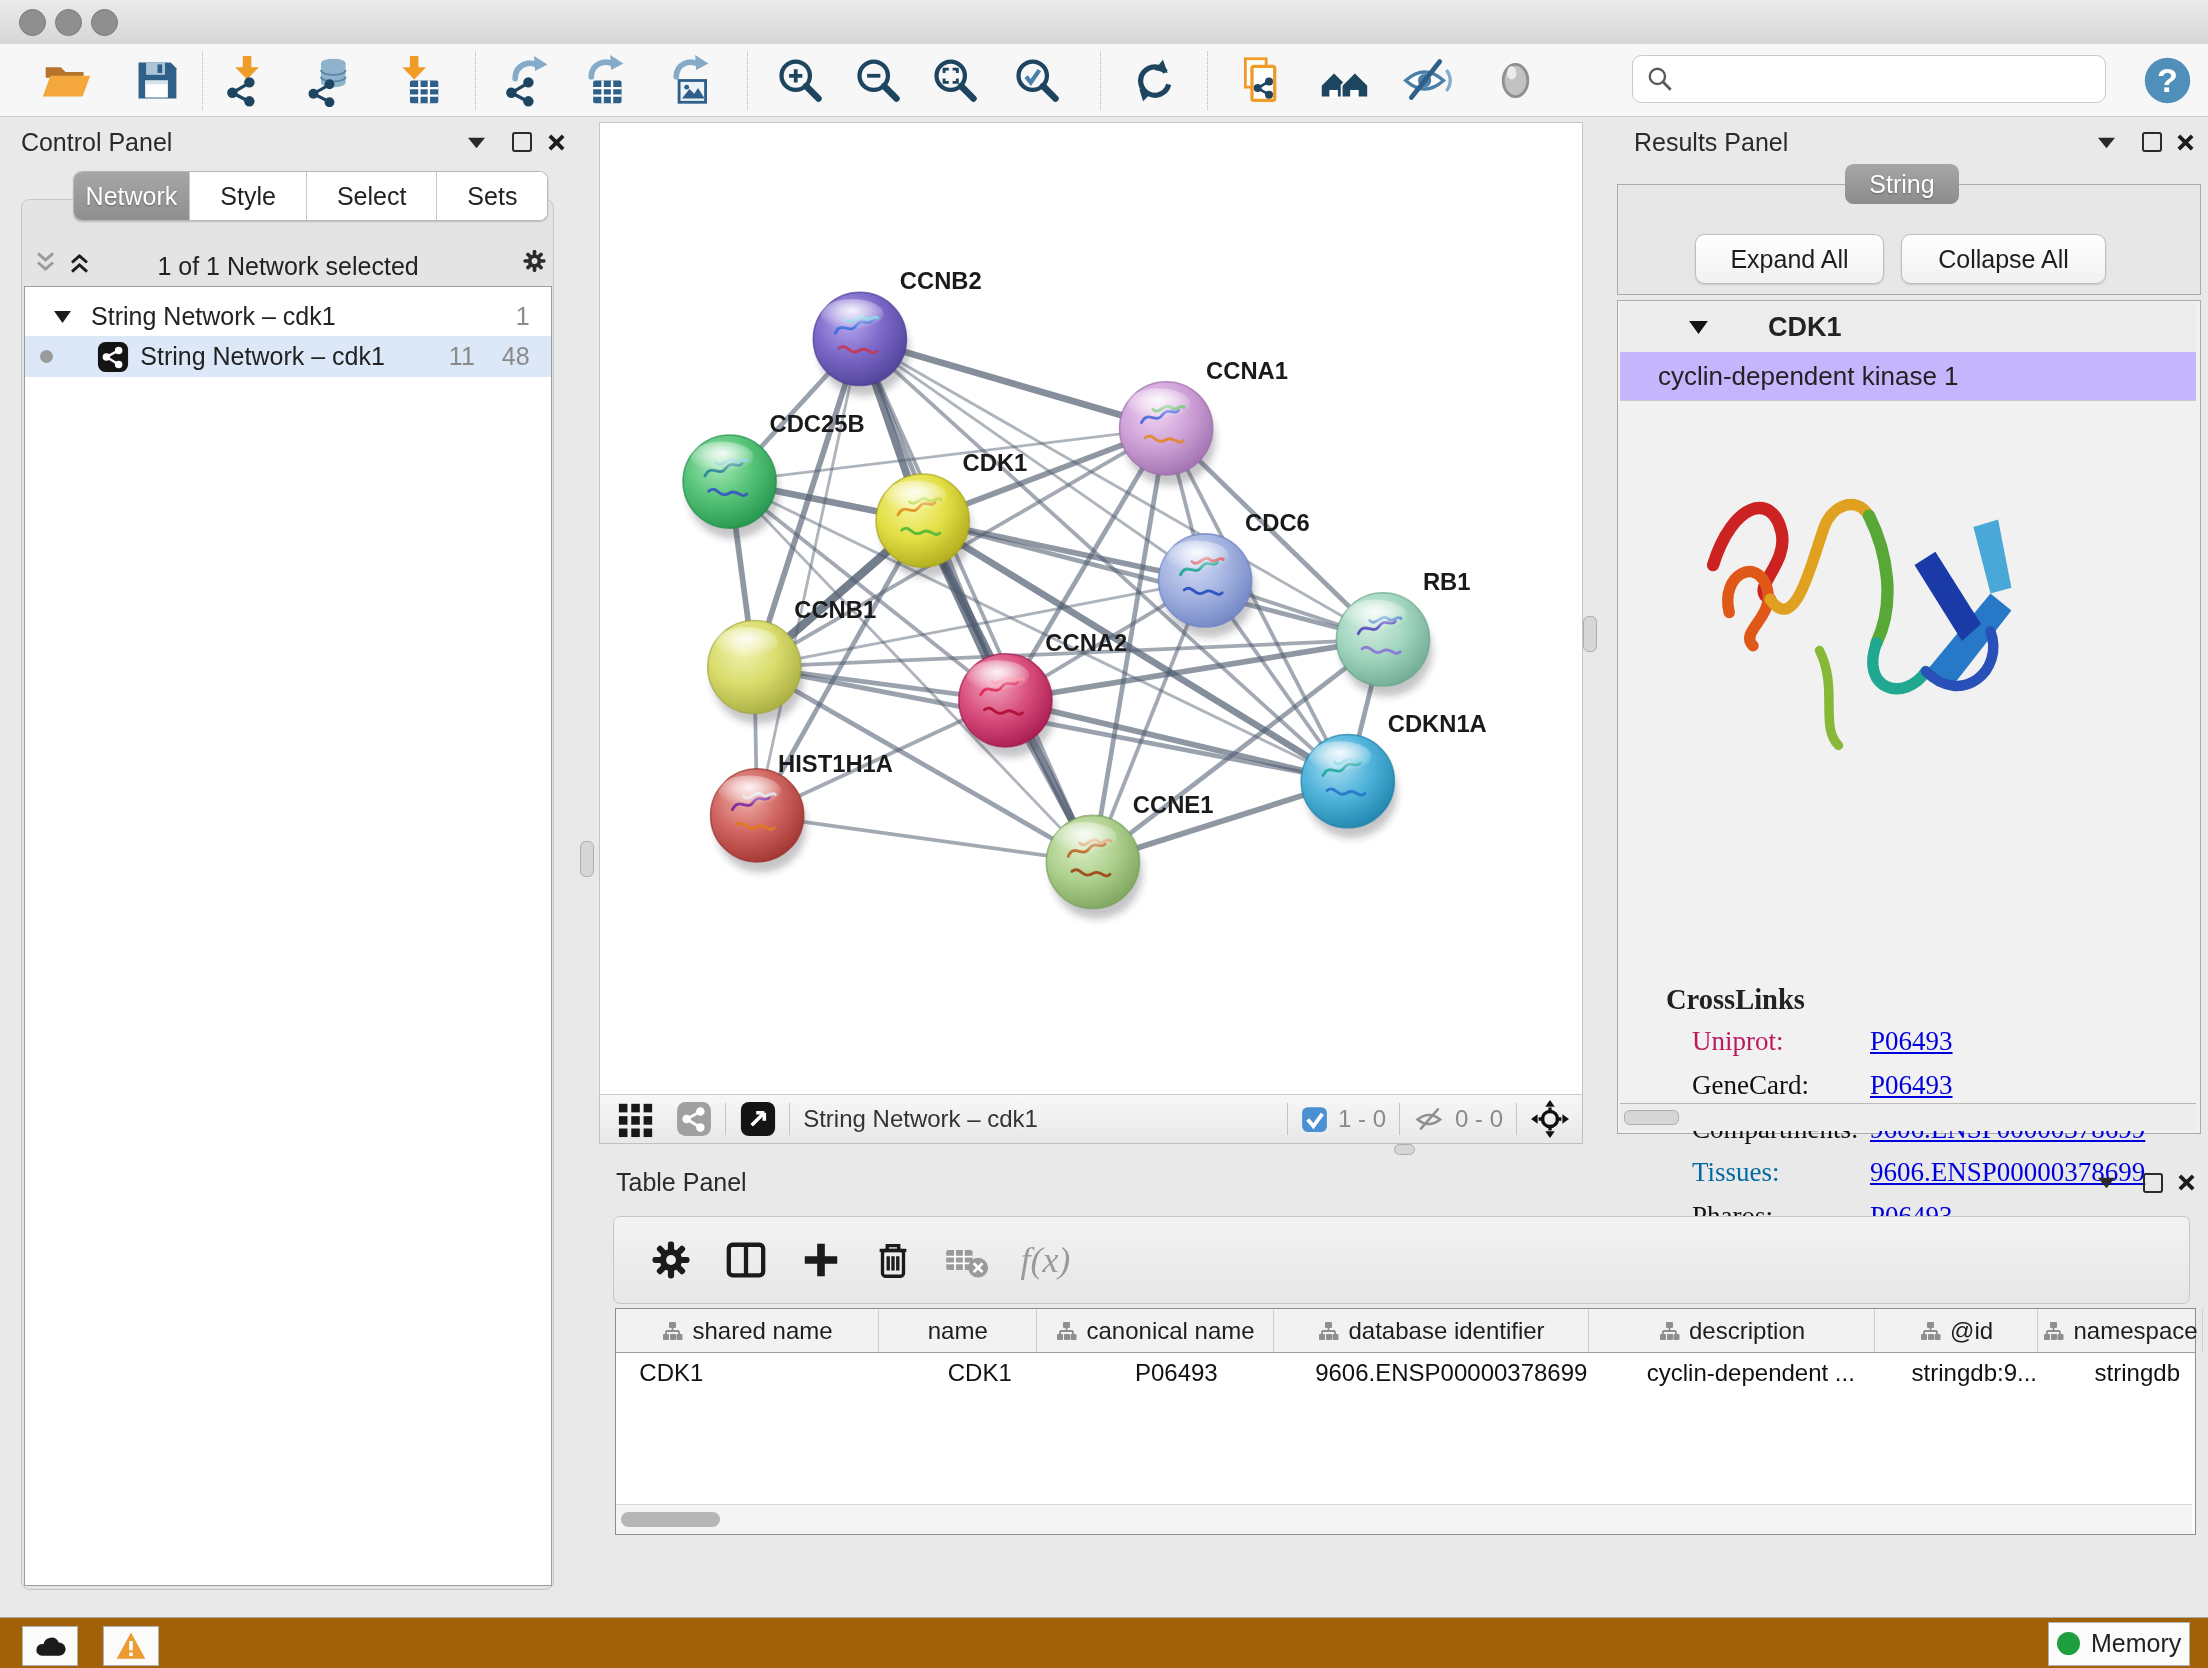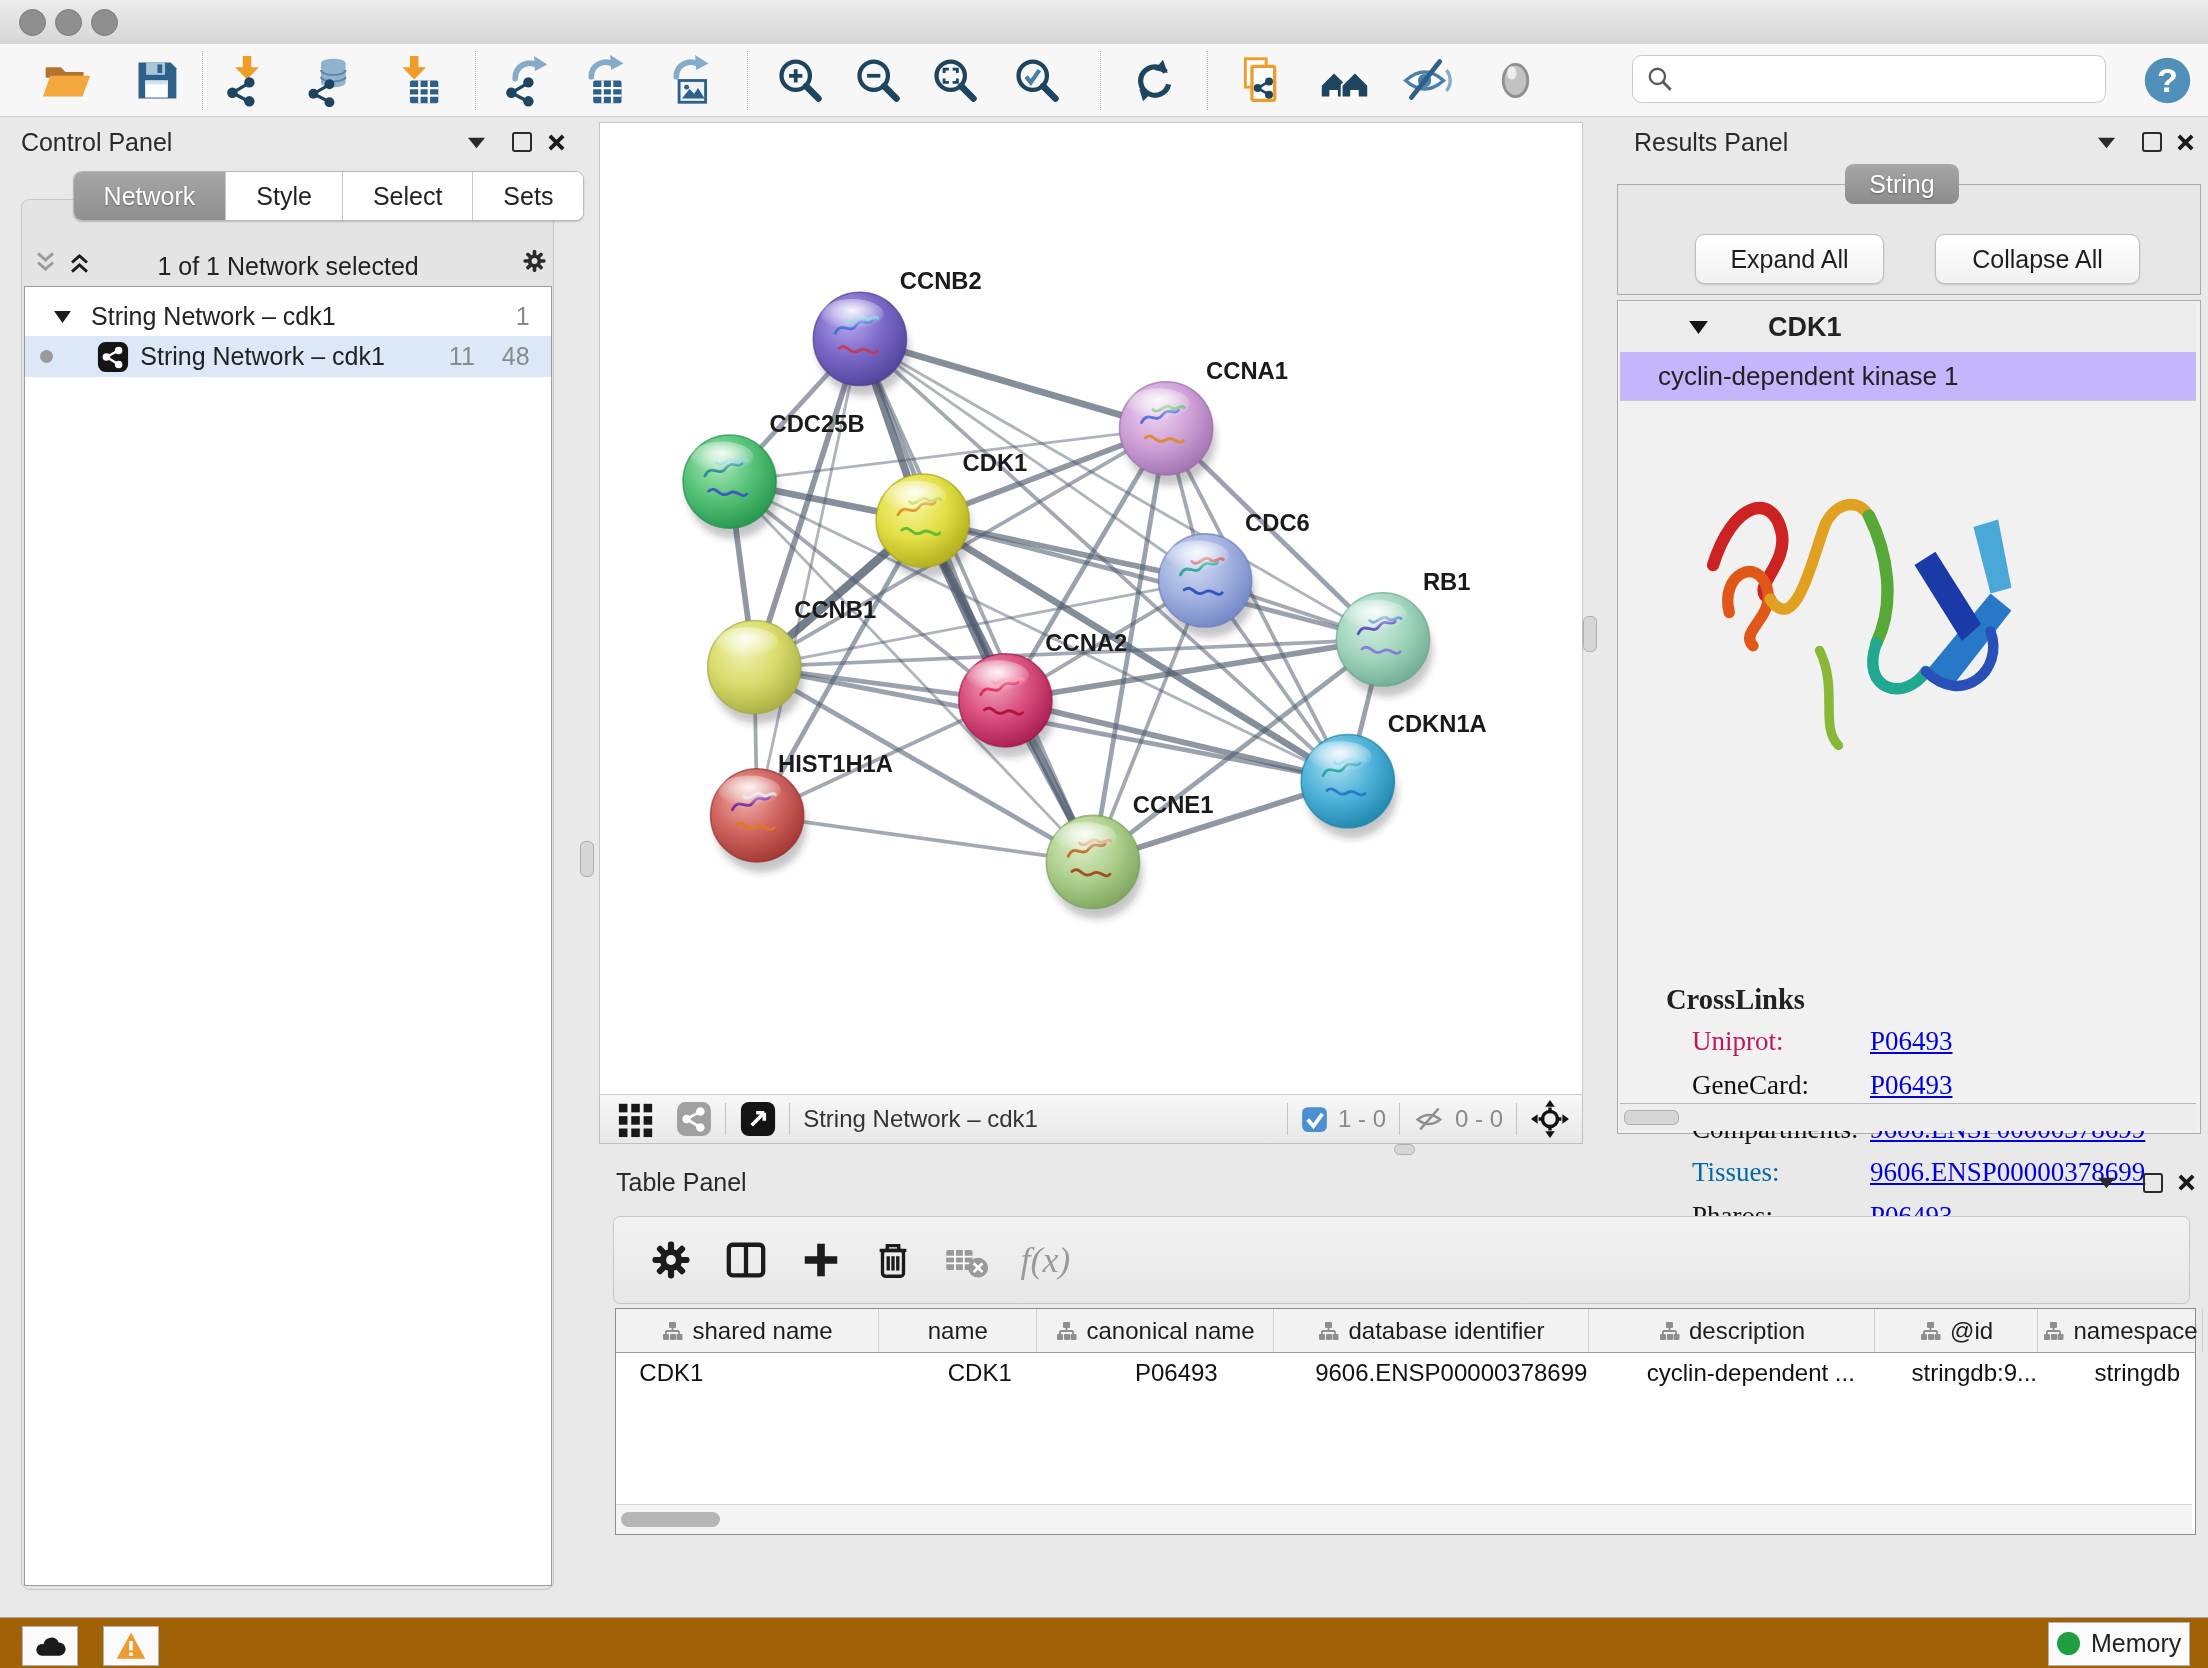--- a/index.html
+++ b/index.html
@@ -253,21 +253,21 @@
     </span>
   <span class="mini abs" style="left:536px;top:7.6px">
     <svg width="19" height="19" viewBox="0 0 20 20">
         <path d="M3 3l14 14M17 3L3 17" stroke="#1c1c1c" stroke-width="4"></path>
       </svg>
     </span>
 
   <div id="cp-inner" class="abs"></div>
 
   <div class="seg abs" style="left:65px;top:49px;height:48px" id="cp-tabs">
-      <div class="cell sel" style="padding: 0px 30px;">Network</div>
+      <div class="cell sel" style="padding: 0px 12px;">Network</div>
       <div class="cell" style="padding: 8px 30px;">Style</div>
       <div class="cell" style="padding: 0px 30px;">Select</div>
       <div class="cell" style="padding: 0px 30px;">Sets</div>
     </div>
 
   <span class="mini abs" style="left:25px;top:128px">
     <svg width="28.5" height="27" viewBox="0 0 30 28">
         <path d="M6 3l9 8 9-8M6 14l9 8 9-8" stroke="#9a9a9a" stroke-width="3.5" fill="none"></path>
       </svg>
     </span>
@@ -606,21 +606,21 @@
     <svg width="19" height="19" viewBox="0 0 20 20">
         <path d="M3 3l14 14M17 3L3 17" stroke="#1c1c1c" stroke-width="4"></path>
       </svg>
     </span>
 
   <div class="rbox abs" style="left:0;top:62px;width:582px;height:109px"></div>
   <div class="abs" style="left:228px;top:42px;width:114px;height:40px;border-radius:8.6px;
        background:linear-gradient(#a6a6a6,#8c8c8c);color:#fff;display:flex;align-items:center;justify-content:center;
        font-size:25px;text-shadow:0 1px 1.9px rgba(0,0,0,.35)">String</div>
   <div class="btn abs" style="left:78px;top:112px;width:187px;height:48px">Expand All</div>
-  <div class="btn abs" style="left:318px;top:112px;width:203px;height:48px">Collapse All</div>
+  <div class="btn abs" style="left:284px;top:112px;width:203px;height:48px">Collapse All</div>
 
   <div class="rbox abs" style="left:0;top:178px;width:582px;height:832px;background:#f1f1f1">
     <div class="abs" style="left:1.9px;top:1.9px;width:576px;height:49px;background:#ececec;border-bottom:1px solid #9c9c9c;display:flex;align-items:center">
       <svg style="margin-left:68px" width="21" height="16" viewBox="0 0 22 17">
           <path d="M1 2h20L11 16z" fill="#141414"></path>
         </svg>
       <span style="margin-left:59px;font-size:27px;font-weight:bold">CDK1</span>
     </div>
     <div class="abs" style="left:1.9px;top:51px;width:576px;height:48px;background:#c4b5fd;border-bottom:1px solid #c8c8c8;display:flex;align-items:center">
       <span style="margin-left:38px;font-size:26px">cyclin-dependent kinase 1</span>

